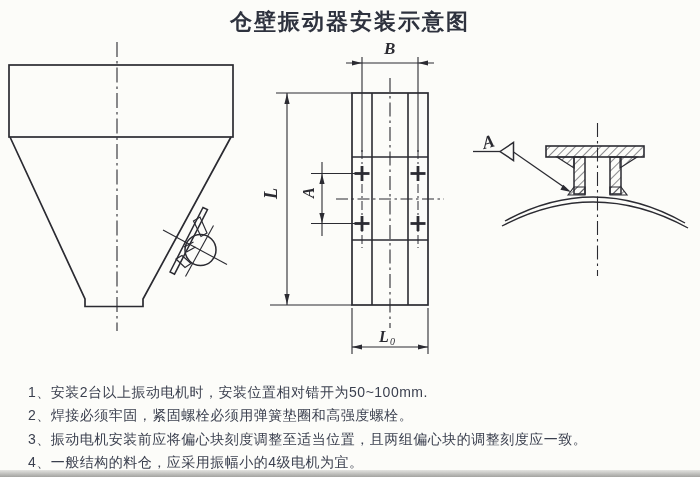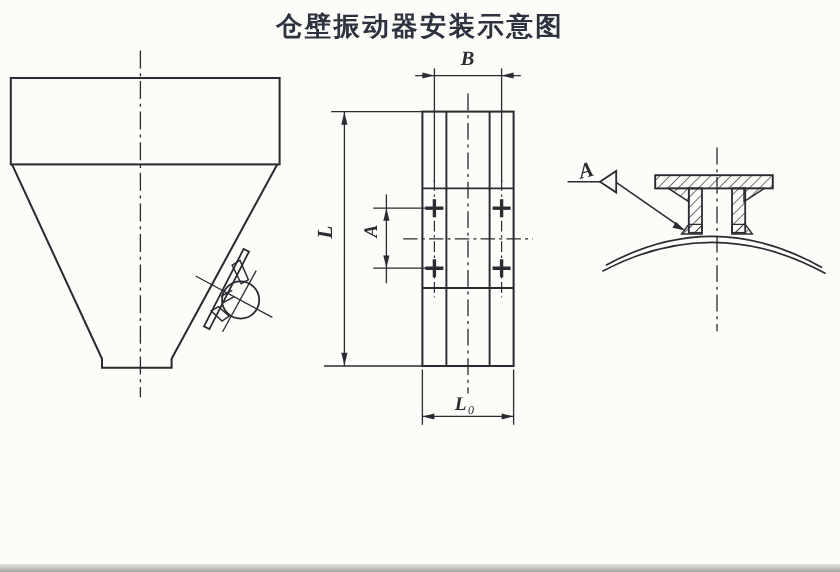--- a/index.html
+++ b/index.html
@@ -150,15 +150,21 @@
       <g>
         <line x1="473" y1="151.5" x2="500" y2="151.5" stroke-width="1.3"></line>
         <polygon points="500,151.5 513.5,142.5 513.5,160.5" stroke-width="1.5" fill="#fcfcf9"></polygon>
         <line x1="513.5" y1="152" x2="566" y2="188.5" stroke-width="1.3"></line>
         <polygon points="571,192 563.2,184.8 560.4,189.8" fill="#2b2b32" stroke="none"></polygon>
       </g>
       <text x="484" y="149" font-size="18" font-style="italic" font-weight="bold" fill="#2b2b32" stroke="none" transform="rotate(-14 484 149)">A</text>
     </g>
   </svg>
 
+  <div id="notes">
+    <div class="note-line">1、安装2台以上振动电机时，安装位置相对错开为50~100mm.</div>
+    <div class="note-line">2、焊接必须牢固，紧固螺栓必须用弹簧垫圈和高强度螺栓。</div>
+    <div class="note-line">3、振动电机安装前应将偏心块刻度调整至适当位置，且两组偏心块的调整刻度应一致。</div>
+    <div class="note-line">4、一般结构的料仓，应采用振幅小的4级电机为宜。</div>
+  </div>
 
   <div id="bottom-edge"></div>
 </div>
 
 </body></html>

